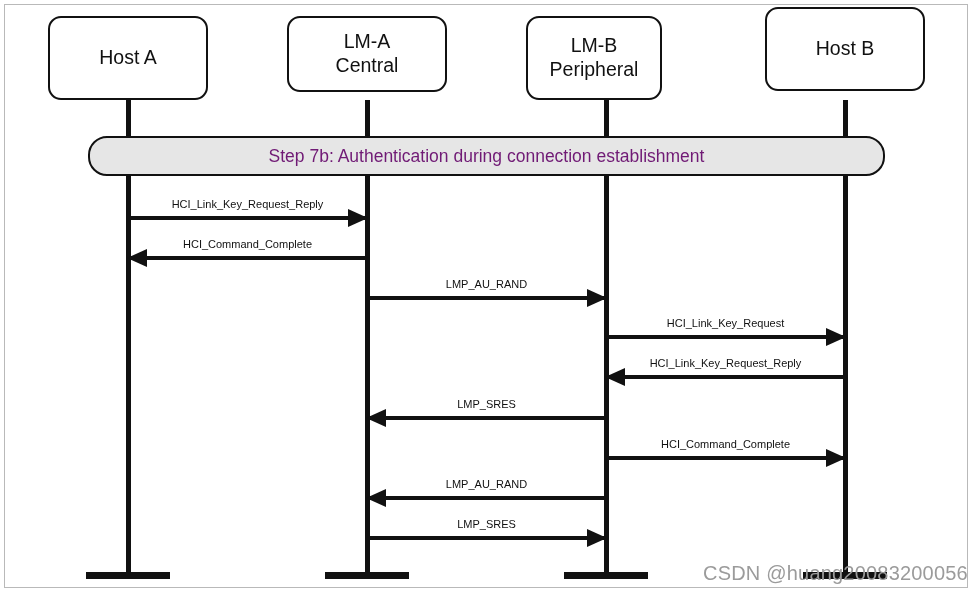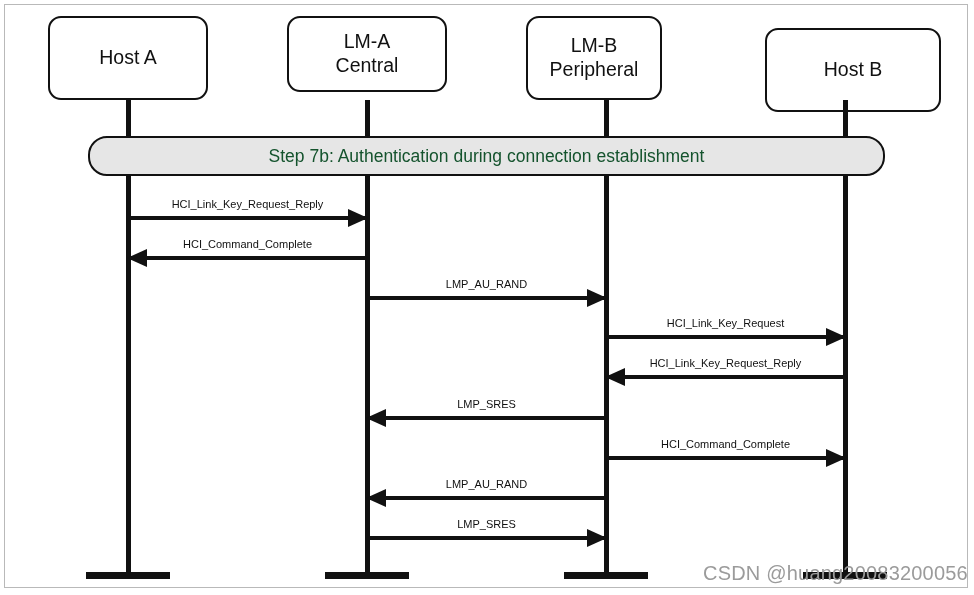--- a/index.html
+++ b/index.html
@@ -65,21 +65,21 @@
     box-sizing: border-box;
     background: #e6e6e6;
     border: 2.5px solid #111111;
     border-radius: 19px;
     display: flex;
     align-items: center;
     justify-content: center;
   }
   .step-banner-label {
     font-size: 17.5px;
-    color: #14532d;
+    color: #701a75;
     white-space: nowrap;
   }
   
   .msg {
     position: absolute;
     height: 0;
   }
   .msg-line {
     position: absolute;
     left: 0;
@@ -136,21 +136,21 @@
   <div class="actor-box" style="left:287px; top:16px; width:160px; height:76px;">
     <div class="actor-line1">LM-A</div>
     <div class="actor-line2">Central</div>
   </div>
 
   <div class="actor-box" style="left:526px; top:16px; width:136px; height:84px;">
     <div class="actor-line1">LM-B</div>
     <div class="actor-line2">Peripheral</div>
   </div>
 
-  <div class="actor-box" style="left:765px; top:28px; width:176px; height:84px;">
+  <div class="actor-box" style="left:765px; top:7px; width:160px; height:84px;">
     <div class="actor-line1">Host B</div>
   </div>
 
   <div class="lifeline" style="left:126px; top:100px; height:472px;"></div>
   <div class="lifeline" style="left:365px; top:100px; height:472px;"></div>
   <div class="lifeline" style="left:604px; top:100px; height:472px;"></div>
   <div class="lifeline" style="left:843px; top:100px; height:472px;"></div>
 
   <div class="lifeline-foot" style="left:86px; top:572px;"></div>
   <div class="lifeline-foot" style="left:325px; top:572px;"></div>

